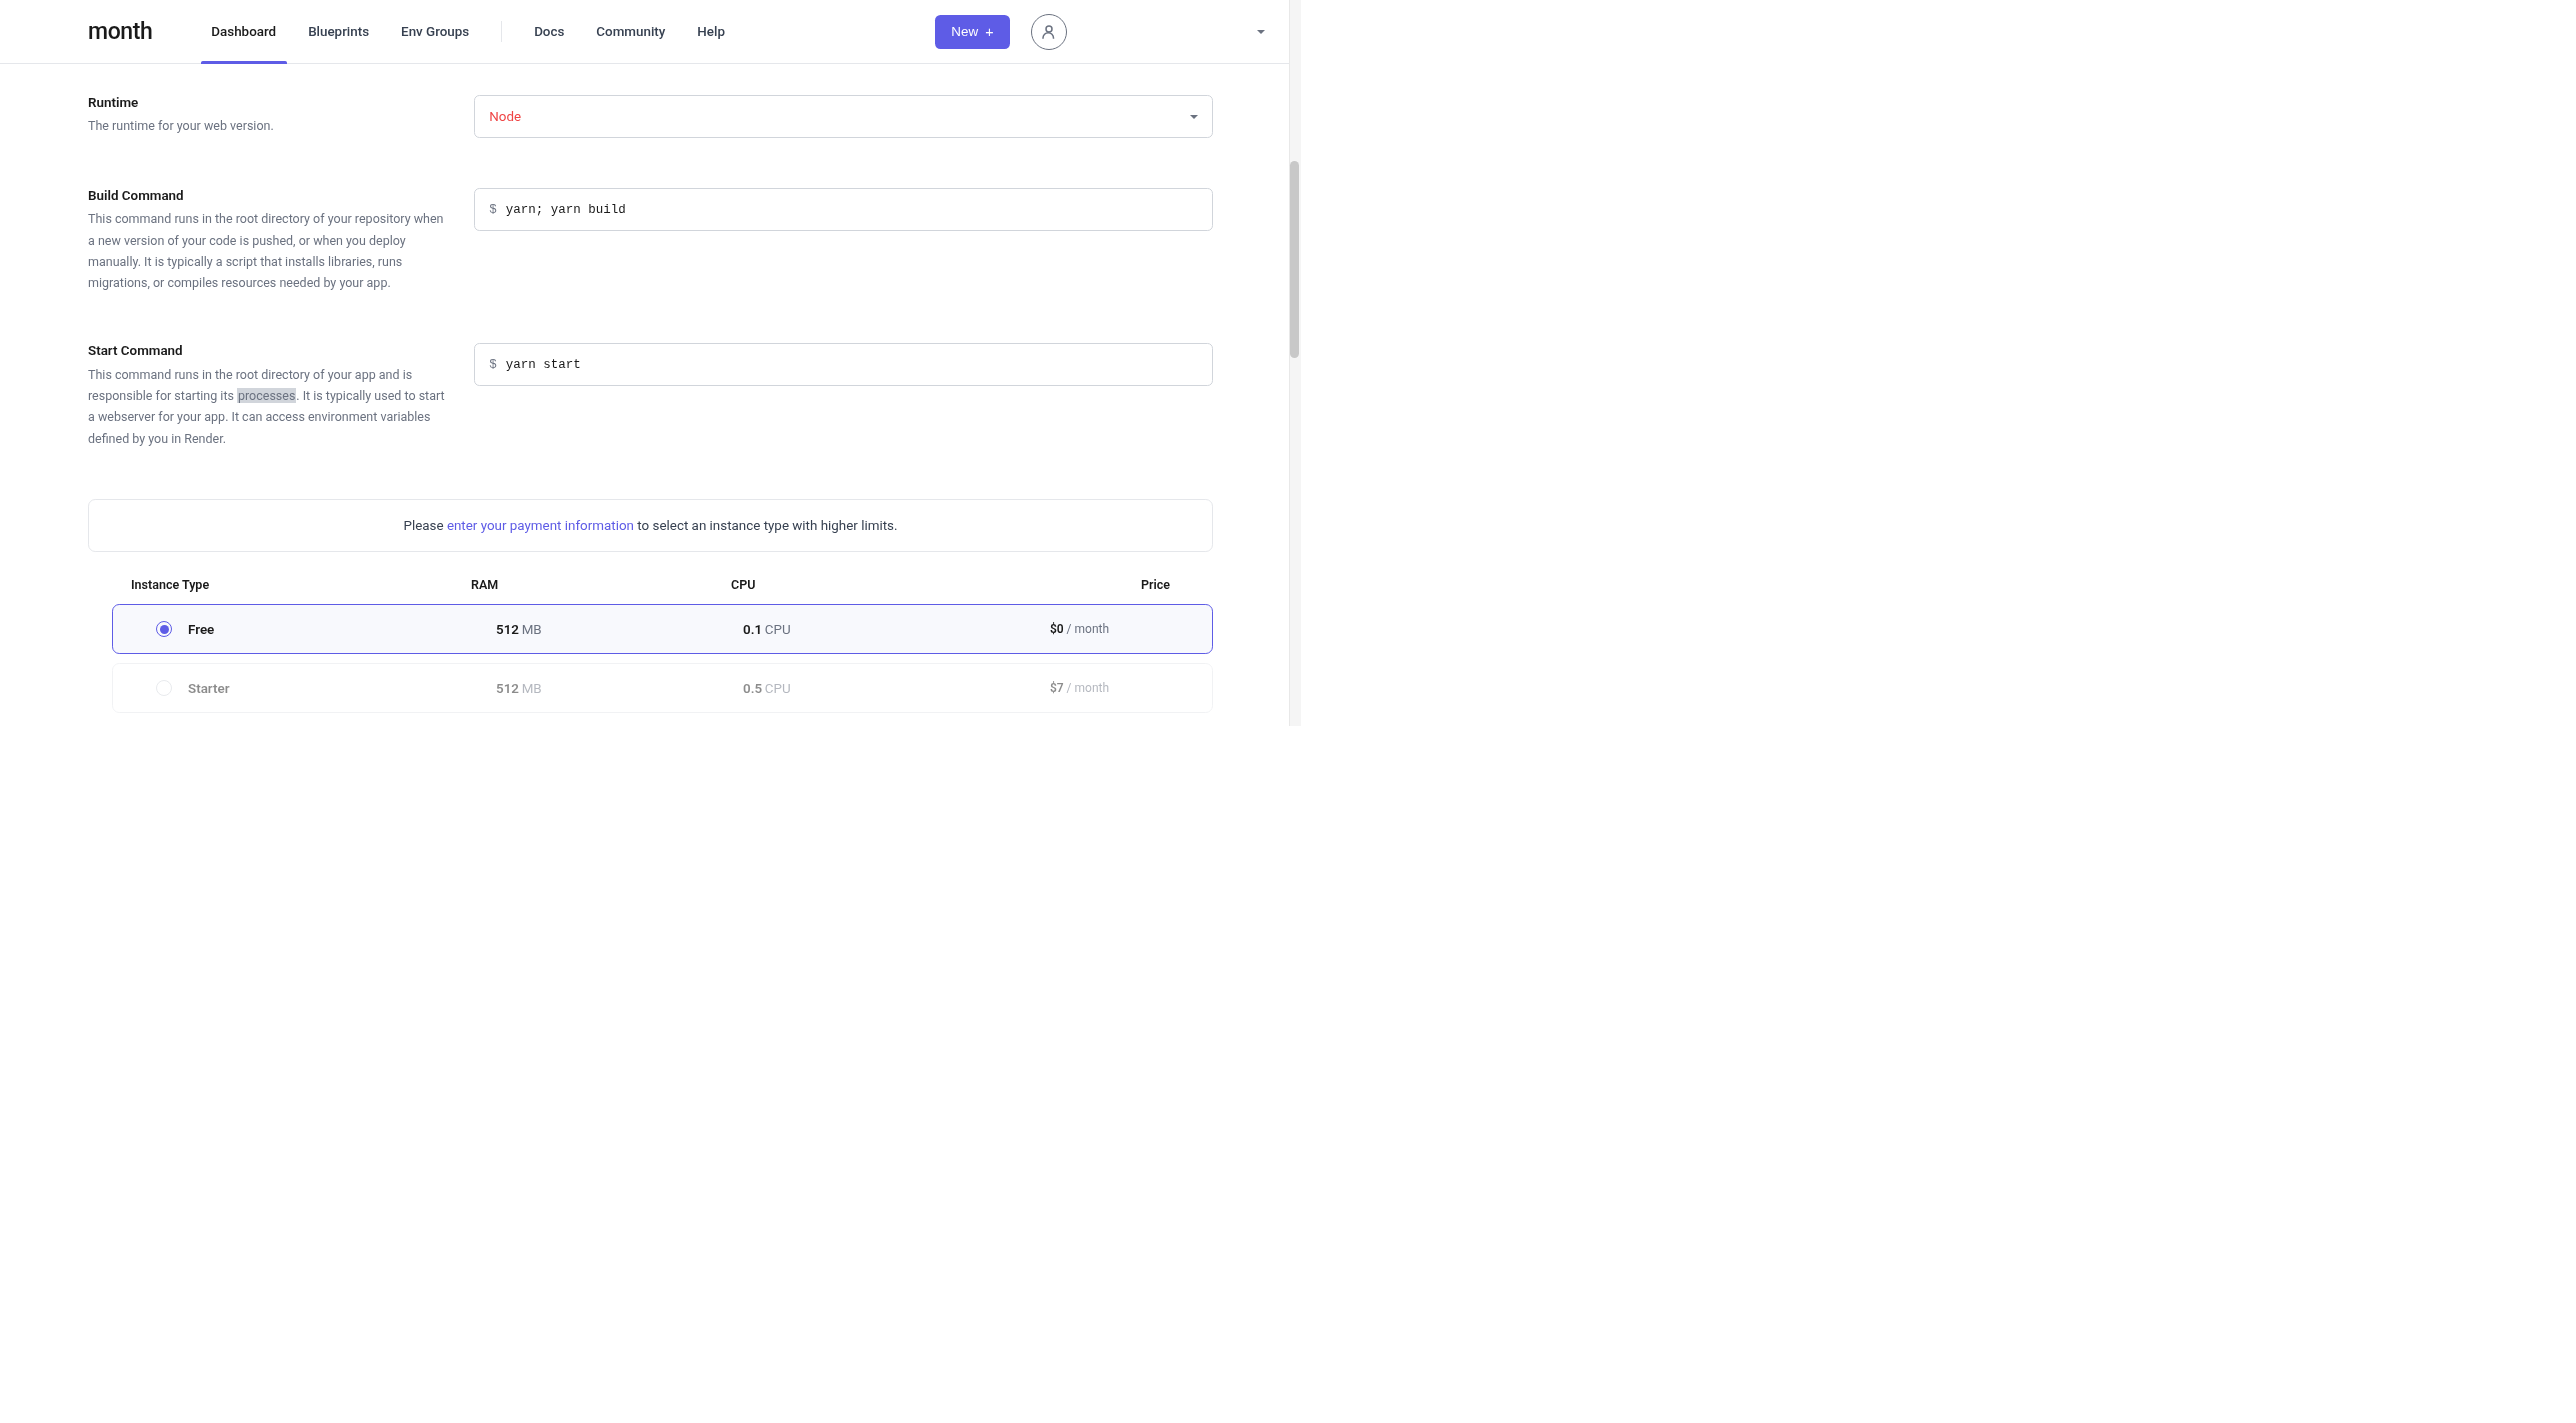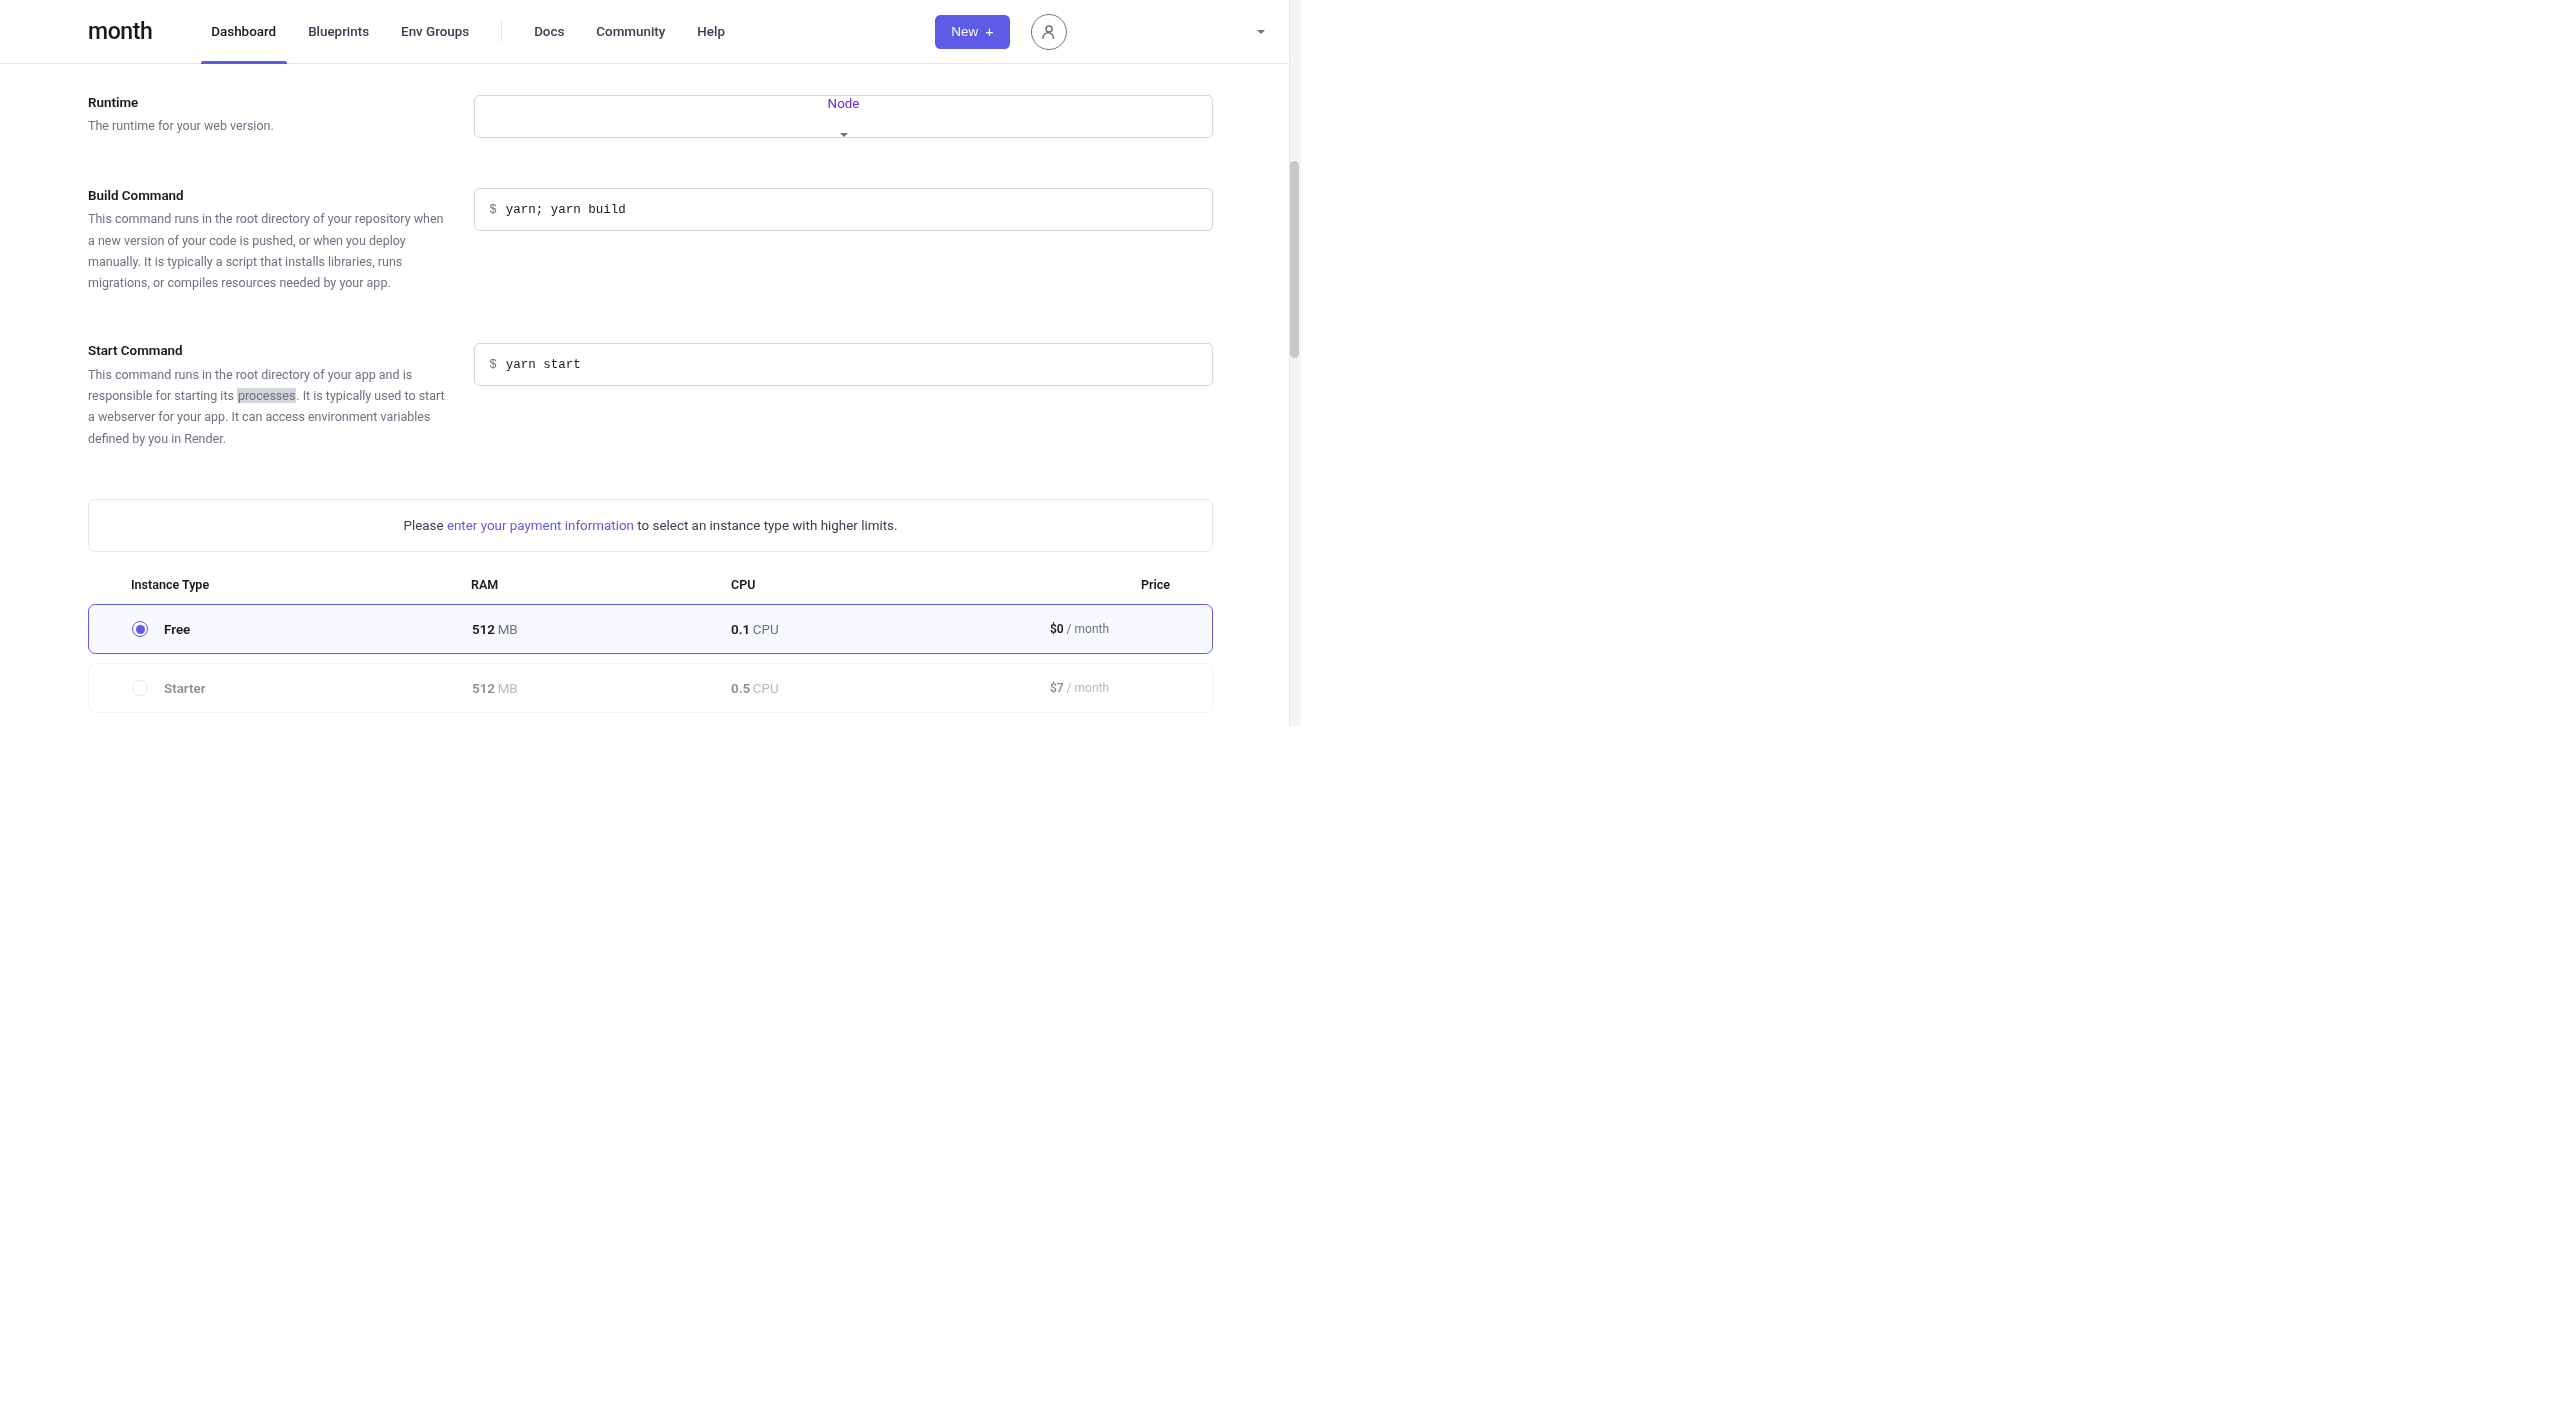--- a/index.html
+++ b/index.html
@@ -180,24 +180,23 @@
 .select-input {
   width: 100%;
   height: 43px;
   border: 0.9px solid #d1d5db;
   border-radius: 5.4px;
   padding: 0 14.3px;
   display: flex;
   align-items: center;
   justify-content: space-between;
   font-size: 13.4px;
-  color: #6d28d9;
+  color: #ef4444;
   cursor: pointer;
   background: #ffffff;
-  flex-direction: column;
 }
 
 .text-input-wrapper {
   width: 100%;
   height: 43px;
   border: 0.9px solid #d1d5db;
   border-radius: 5.4px;
   padding: 0 14.3px;
   display: flex;
   align-items: center;
@@ -256,20 +255,21 @@
 
 .instance-row {
   display: grid;
   grid-template-columns: 340px 1fr 1fr 179px;
   align-items: center;
   padding: 16px 43px;
   border: 0.9px solid #e5e7eb;
   border-radius: 7.2px;
   margin-bottom: 9px;
   cursor: pointer;
+  margin-left: 24px;
 }
 
 .instance-row.selected {
   border: 1.8px solid #5e5ce6;
   background: #f8f9fd;
 }
 
 .instance-row.disabled {
   opacity: 0.5;
 }

